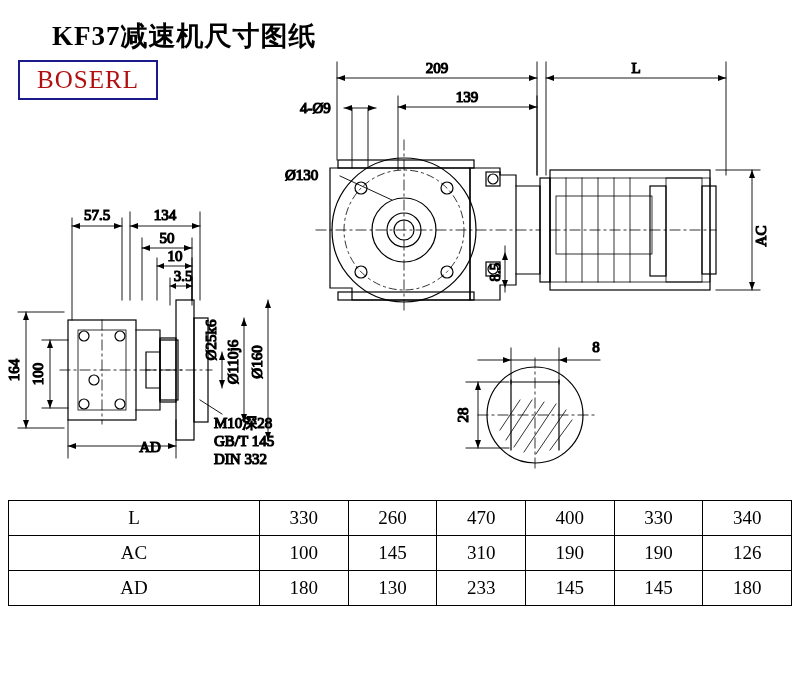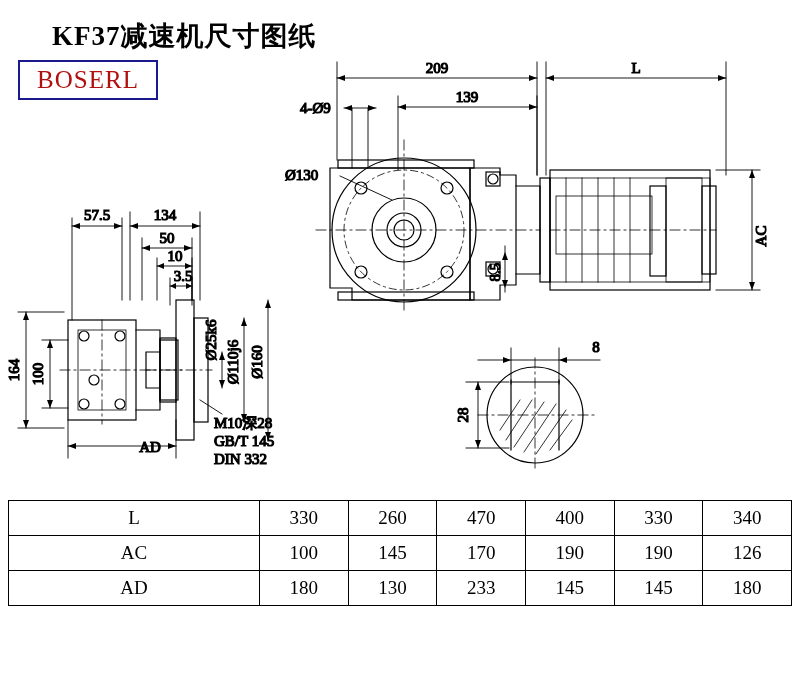--- a/index.html
+++ b/index.html
@@ -324,21 +324,21 @@
       <td>260</td>
       <td>470</td>
       <td>400</td>
       <td>330</td>
       <td>340</td>
     </tr>
     <tr>
       <td class="lbl">AC</td>
       <td>100</td>
       <td>145</td>
-      <td>170</td>
+      <td>310</td>
       <td>190</td>
       <td>190</td>
       <td>126</td>
     </tr>
     <tr>
       <td class="lbl">AD</td>
       <td>180</td>
       <td>130</td>
       <td>233</td>
       <td>145</td>

